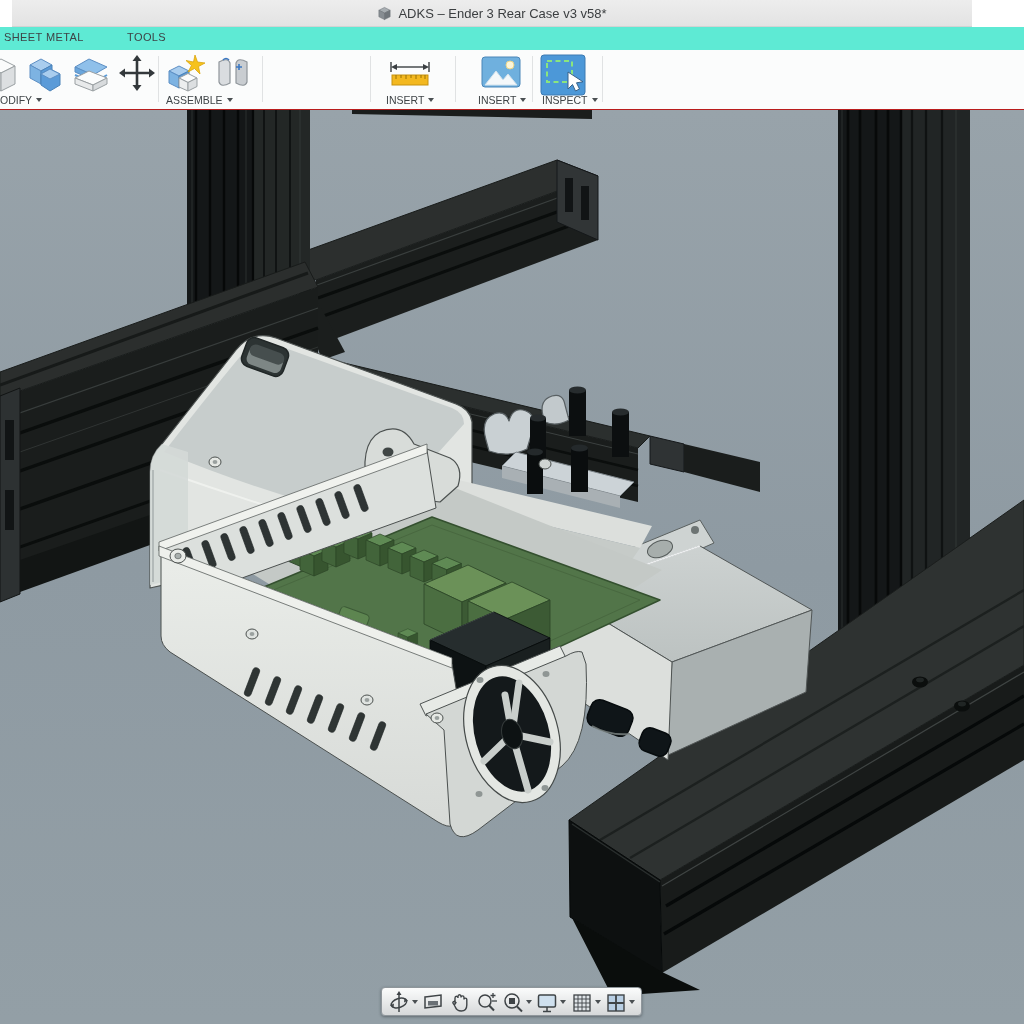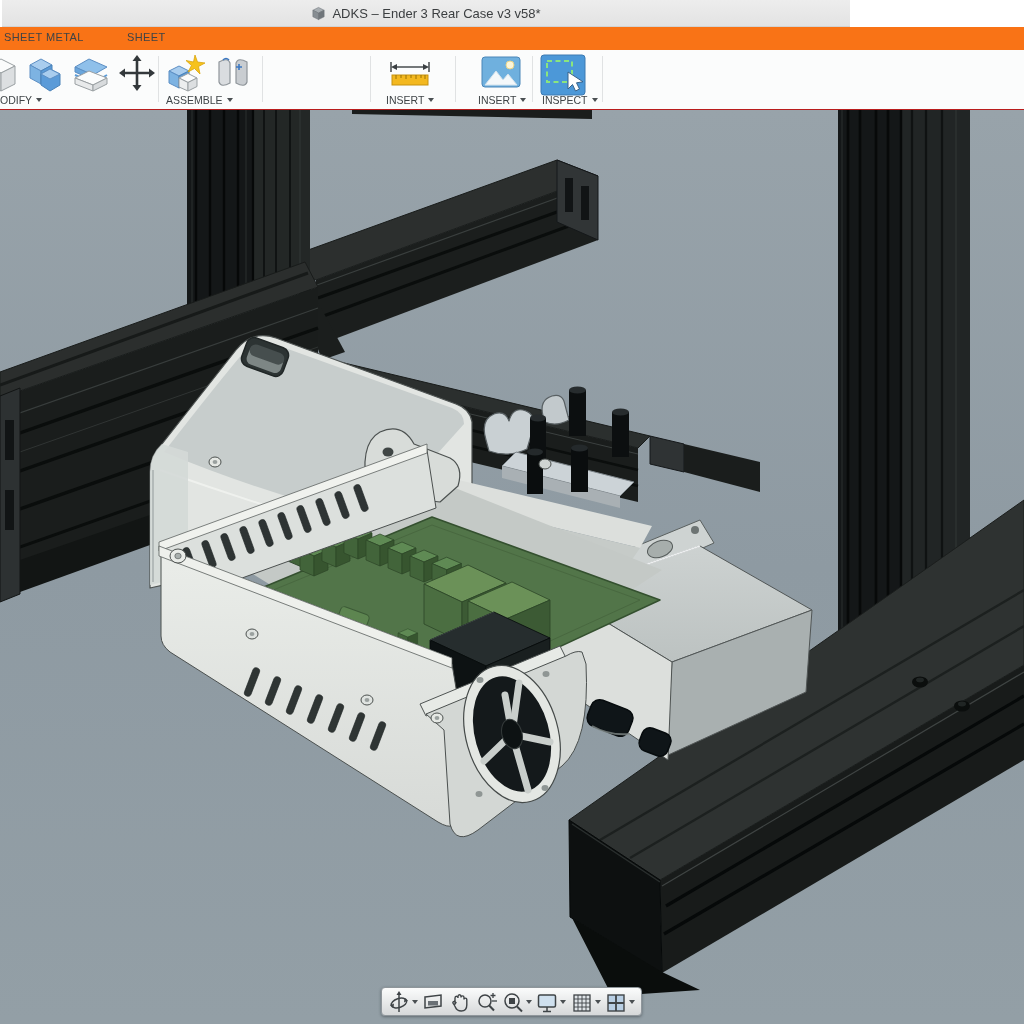--- a/index.html
+++ b/index.html
@@ -1,21 +1,21 @@
 <!DOCTYPE html>
 <html><head>
 <meta charset="utf-8">
 <style>
   html,body{margin:0;padding:0;width:1024px;height:1024px;overflow:hidden;
     font-family:"Liberation Sans","DejaVu Sans",sans-serif;background:#fff;}
-  .titlebar{position:absolute;left:2px;top:0;width:848px;height:26px;
+  .titlebar{position:absolute;left:12px;top:0;width:960px;height:26px;
     background:linear-gradient(#ededed,#e3e3e3);border-bottom:1px solid #d2d3d3;
     display:flex;align-items:center;justify-content:center;gap:6px;}
   .titlebar span{font-size:13px;color:#3b3e40;}
-  .tabrow{position:absolute;left:0;top:27px;width:1024px;height:23px;background:#f97316;}
+  .tabrow{position:absolute;left:0;top:27px;width:1024px;height:23px;background:#5eead4;}
   .tab{position:absolute;top:4px;font-size:11px;color:#3e4346;letter-spacing:.4px;white-space:nowrap;cursor:default;}
   .ribbon{position:absolute;left:0;top:50px;width:1024px;height:59px;background:#fbfcfc;
     border-bottom:1px solid #b91c1c;}
   .grp{position:absolute;top:0;height:59px;}
   .grp .icons{position:absolute;top:4px;left:0;display:flex;align-items:flex-start;gap:8px;}
   .grp-label{position:absolute;bottom:3px;font-size:10.5px;color:#3f4447;white-space:nowrap;
     display:flex;align-items:center;gap:4px;}
   .caret{width:0;height:0;border-left:3.5px solid transparent;border-right:3.5px solid transparent;
     border-top:4px solid #4a4f52;display:inline-block;}
   .sep{position:absolute;top:56px;width:1px;height:48px;background:#e0e2e3;}
@@ -36,21 +36,21 @@
   <svg width="15" height="15" viewBox="0 0 16 16">
     <polygon points="2,4.5 8,1.5 14,4.5 8,7.5" fill="#a7adb1" stroke="#6e7479" stroke-width=".6"></polygon>
     <polygon points="2,4.5 8,7.5 8,14.5 2,11.5" fill="#878d92" stroke="#6e7479" stroke-width=".6"></polygon>
     <polygon points="8,7.5 14,4.5 14,11.5 8,14.5" fill="#70767b" stroke="#6e7479" stroke-width=".6"></polygon>
   </svg>
   <span>ADKS – Ender 3 Rear Case v3 v58*</span>
 </div>
 
 <div class="tabrow">
   <div class="tab" style="left:4px">SHEET METAL</div>
-  <div class="tab" style="left:127px">SHEET</div>
+  <div class="tab" style="left:127px">TOOLS</div>
 </div>
 
 <div class="ribbon">
 
   <div class="grp" style="left:-16px;width:172px">
     <div class="icons">
       <svg width="34" height="38" viewBox="0 0 34 38">
         <polygon points="3,12 17,5 31,12 17,19" fill="#fbfcfc" stroke="#9aa0a3"></polygon>
         <polygon points="3,12 17,19 17,37 3,30" fill="#eceeef" stroke="#9aa0a3"></polygon>
         <polygon points="17,19 31,12 31,30 17,37" fill="#dcdfe1" stroke="#9aa0a3"></polygon>

